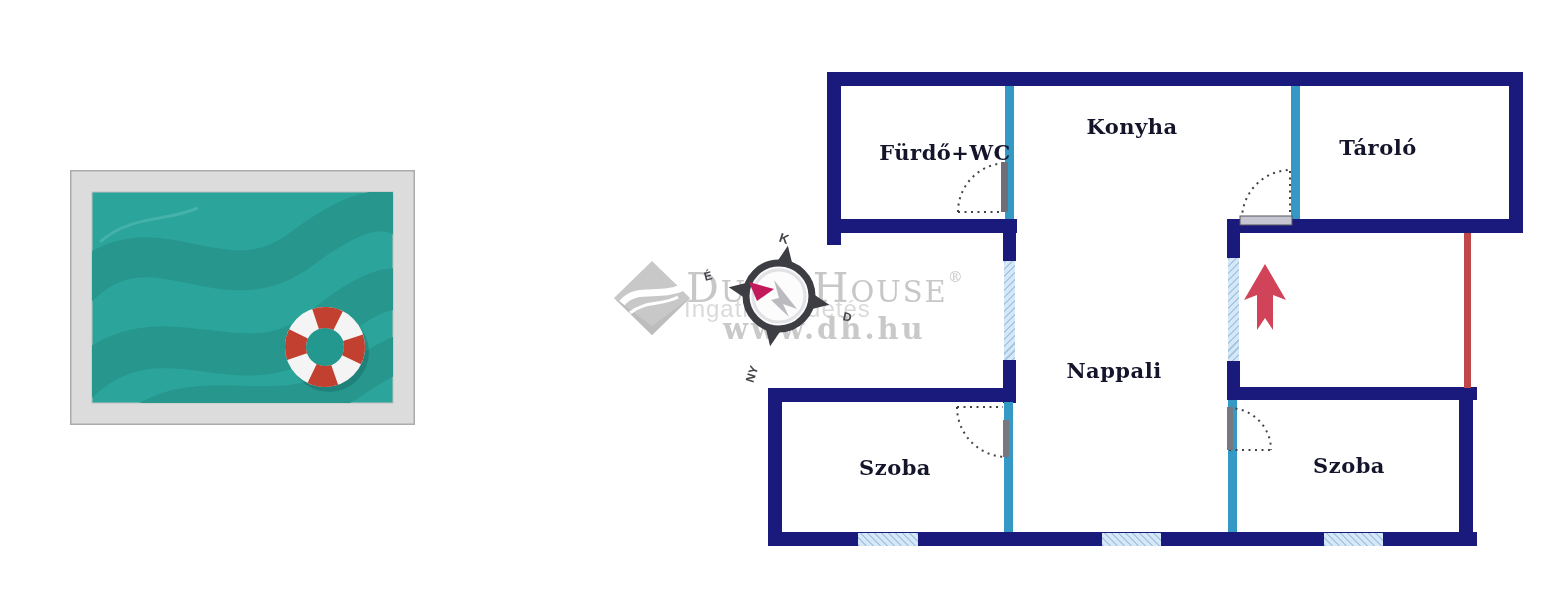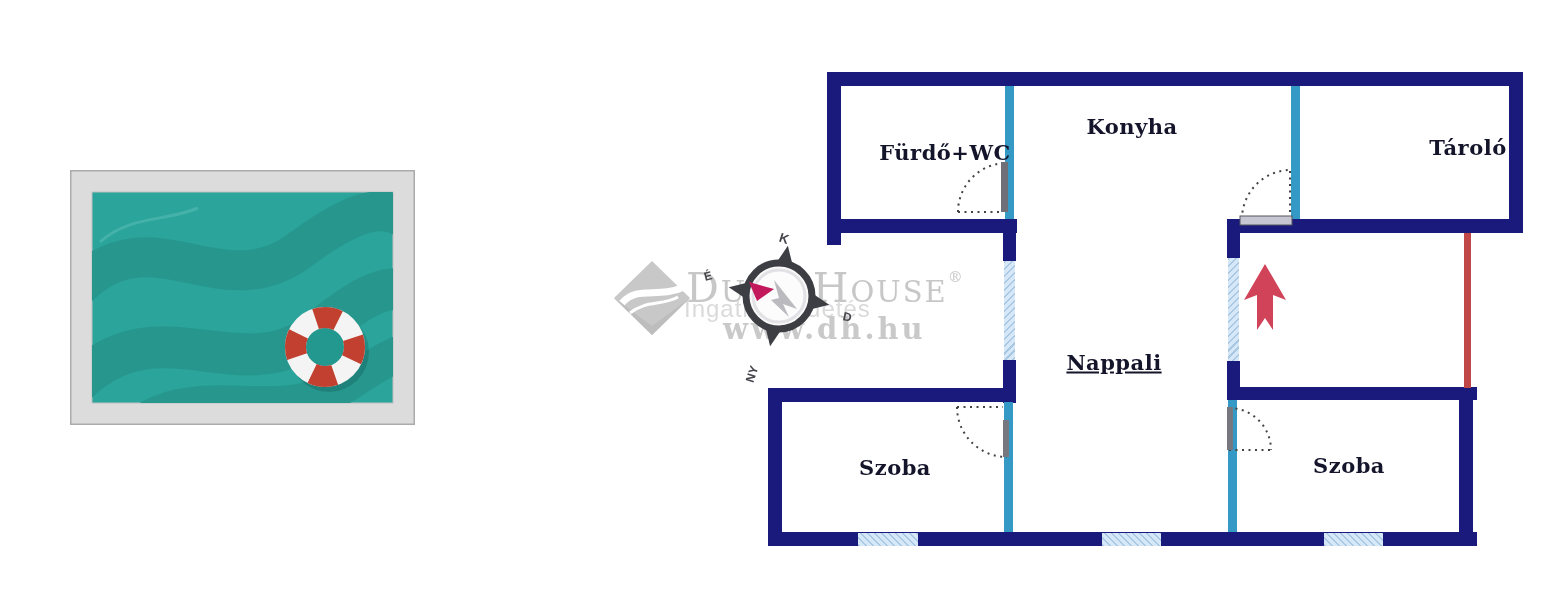--- a/index.html
+++ b/index.html
@@ -78,22 +78,22 @@
   <div class="hatchV" style="left:1004px;top:261px;width:11px;height:99px;"></div>
   <div class="hatchV" style="left:1228px;top:258px;width:11px;height:103px;"></div>
   <div class="hatchH" style="left:858px;top:533px;width:60px;height:13px;"></div>
   <div class="hatchH" style="left:1102px;top:533px;width:59px;height:13px;"></div>
   <div class="hatchH" style="left:1324px;top:533px;width:59px;height:13px;"></div>
 
   <div class="redline" style="left:1464px;top:233px;width:7px;height:155px;"></div>
 
   <span class="room-label" style="left:945px;top:152px;">Fürdő+WC</span>
   <span class="room-label" style="left:1132px;top:126px;">Konyha</span>
-  <span class="room-label" style="left:1468px;top:147px;">Tároló</span>
-  <span class="room-label" style="left:1114px;top:362px;text-decoration:underline;">Nappali</span>
+  <span class="room-label" style="left:1378px;top:147px;">Tároló</span>
+  <span class="room-label" style="left:1114px;top:370px;">Nappali</span>
   <span class="room-label" style="left:895px;top:467px;">Szoba</span>
   <span class="room-label" style="left:1349px;top:465px;">Szoba</span>
 
   <svg class="overlay" width="1567" height="600" viewBox="0 0 1567 600">
 
     <g stroke="#444" fill="none">
       <path d="M 958 212 A 49 49 0 0 1 1007 163" stroke-width="2" stroke-dasharray="2 4.5"></path>
       <path d="M 958 212 L 1003 212" stroke-width="2" stroke-dasharray="2 4.5"></path>
       <rect x="1001" y="162" width="7" height="50" fill="#6f6f78" stroke="none"></rect>
     </g>

